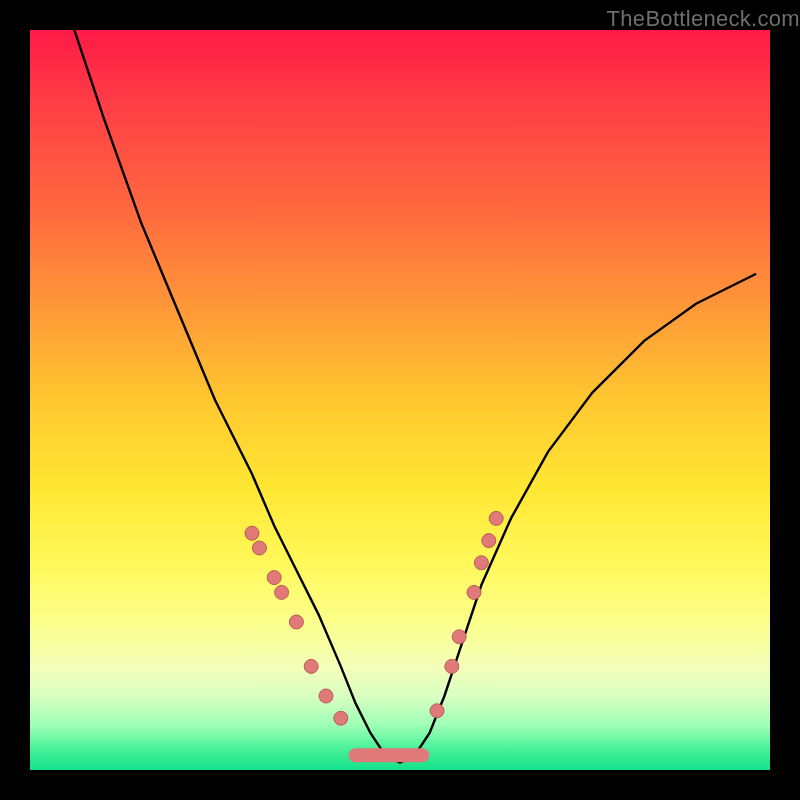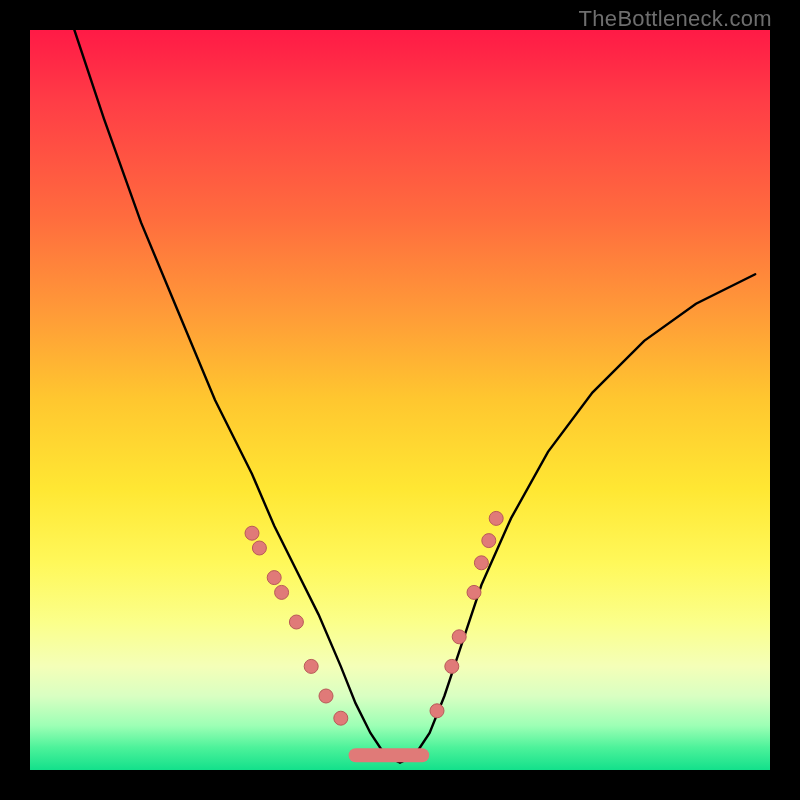--- a/index.html
+++ b/index.html
@@ -40,21 +40,21 @@
       #f4ffb8 86%,
       #d9ffc2 90%,
       #9dffb5 94%,
       #4cf29a 97%,
       #13e08b 100%
     );
   }
   .watermark {
     position: absolute;
     top: 6px;
-    right: 28px;
+    right: 0;
     color: #6e6e6e;
     font-size: 22px;
     font-weight: 500;
     letter-spacing: 0.3px;
     user-select: none;
   }
   svg.curve {
     position: absolute;
     inset: 0;
     width: 740px;

